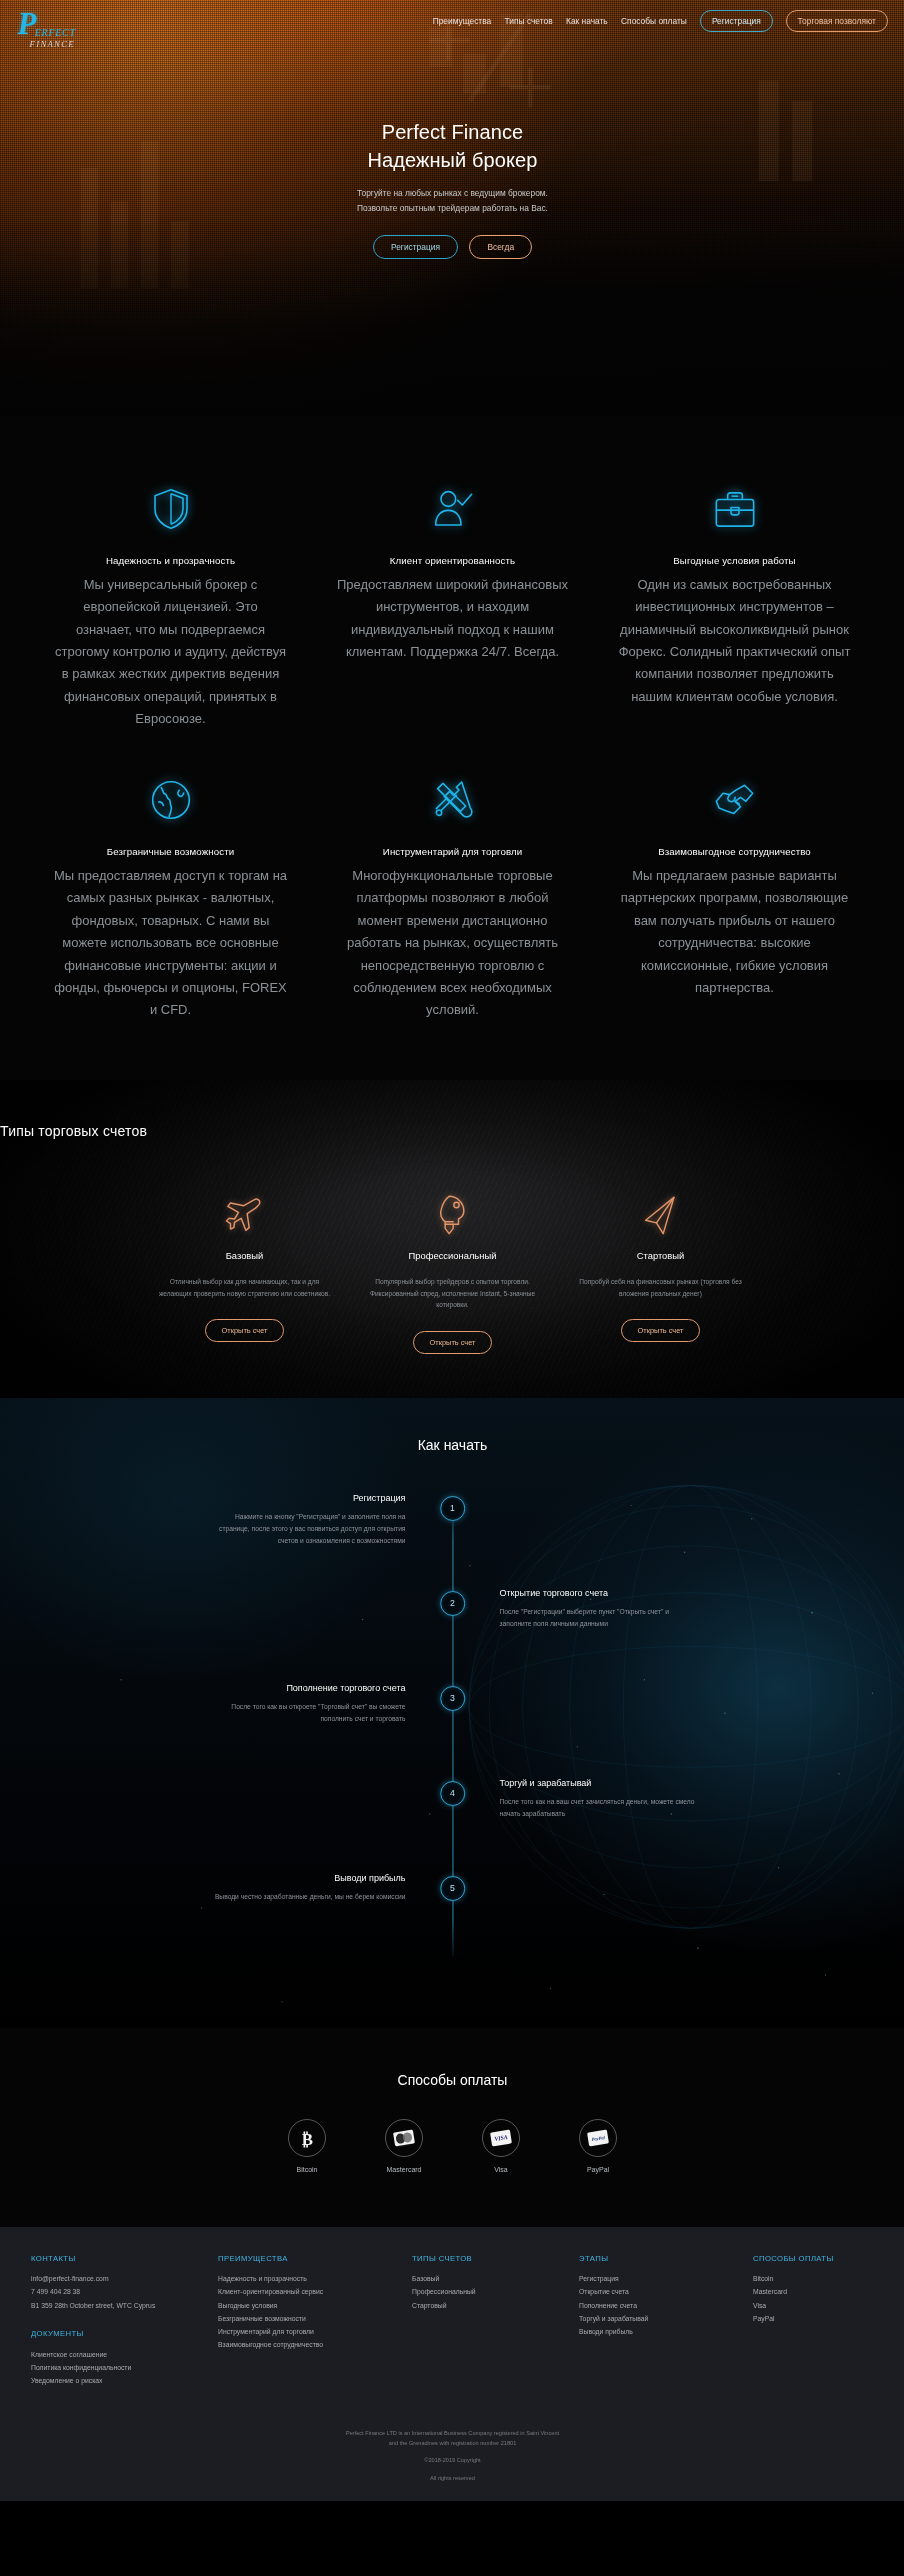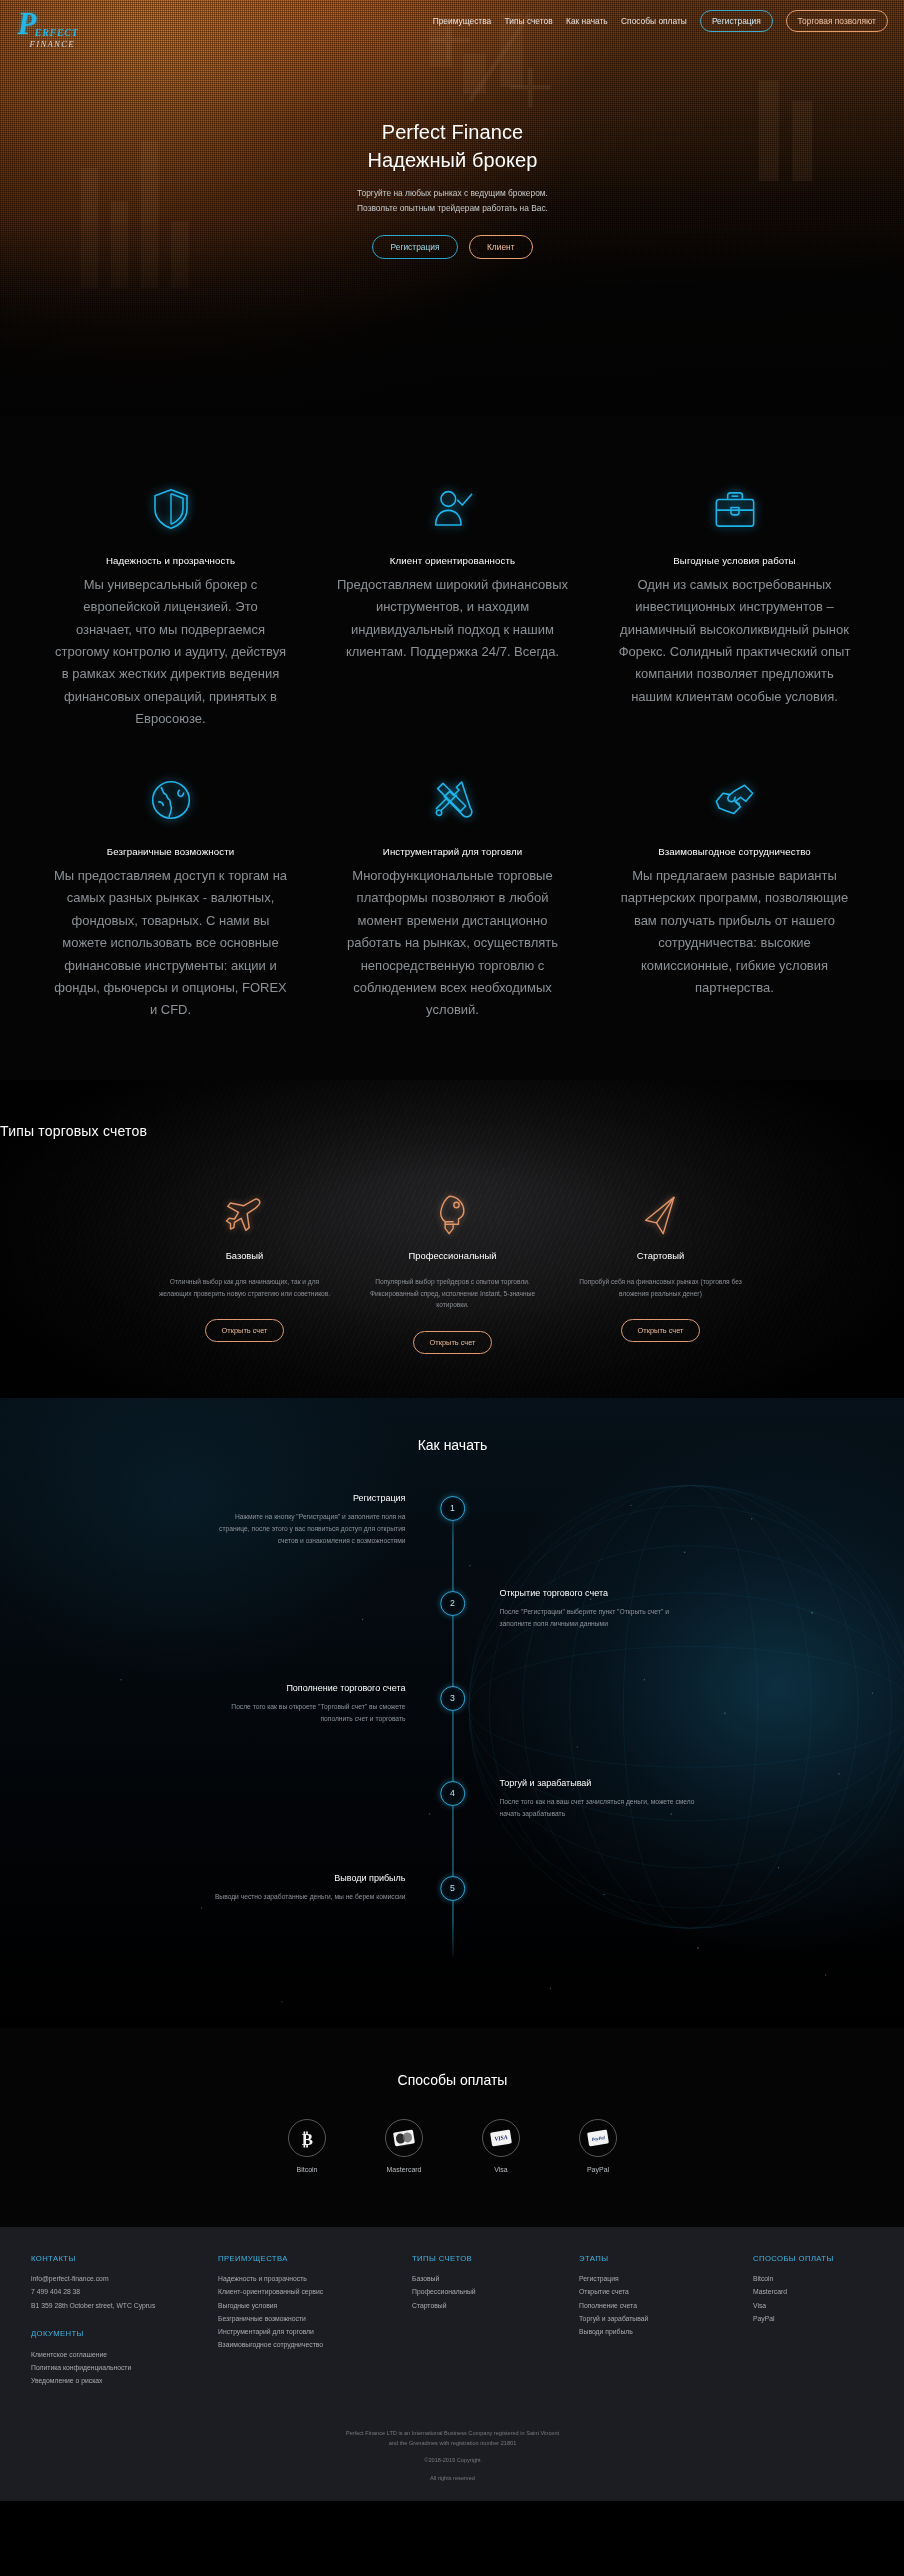--- a/index.html
+++ b/index.html
@@ -46,21 +46,21 @@
   .logo{position:absolute;left:14.8px;top:5.4px;width:87px;height:42px;}
   .logo-p{
     position:absolute;left:2.7px;top:2.7px;
     font-family:"Liberation Serif", serif;
     font-size:31px;line-height:1;font-weight:700;font-style:italic;
     color:#22b7e6;text-shadow:0 0 4px rgba(34,183,230,.5);
   }
   .logo-perfect{
     position:absolute;left:20px;top:21.5px;
     font-family:"Liberation Serif", serif;
-    font-size:10px;font-weight:700;font-style:italic;letter-spacing:0.7px;
+    font-size:10px;font-weight:400;font-style:italic;letter-spacing:0.7px;
     color:#22b7e6;
     text-align:center;
   }
   .logo-finance{
     position:absolute;left:14.8px;top:34px;
     font-family:"Liberation Serif", serif;
     font-size:8.7px;font-style:italic;letter-spacing:1.3px;
     color:#cfd6dc;
   }
   .nav-right{
@@ -285,21 +285,21 @@
       <h1>
         <span>Perfect Finance</span>
         <span>Надежный брокер</span>
       </h1>
       <div class="hero-sub">
         <span>Торгуйте на любых рынках с ведущим брокером.</span>
         <span>Позвольте опытным трейдерам работать на Вас.</span>
       </div>
       <div class="hero-btns">
         <button class="hbtn primary">Регистрация</button>
-        <button class="hbtn secondary">Клиент</button>
+        <button class="hbtn secondary">Всегда</button>
       </div>
     </div>
   </section>
 
   <section class="features">
     <div class="frow">
 
       <div class="fcard">
         <div class="ficon">
           <svg width="40" height="44" viewBox="0 0 60 66" fill="none" stroke="#1fb4ea" stroke-width="2.4" stroke-linejoin="round">

